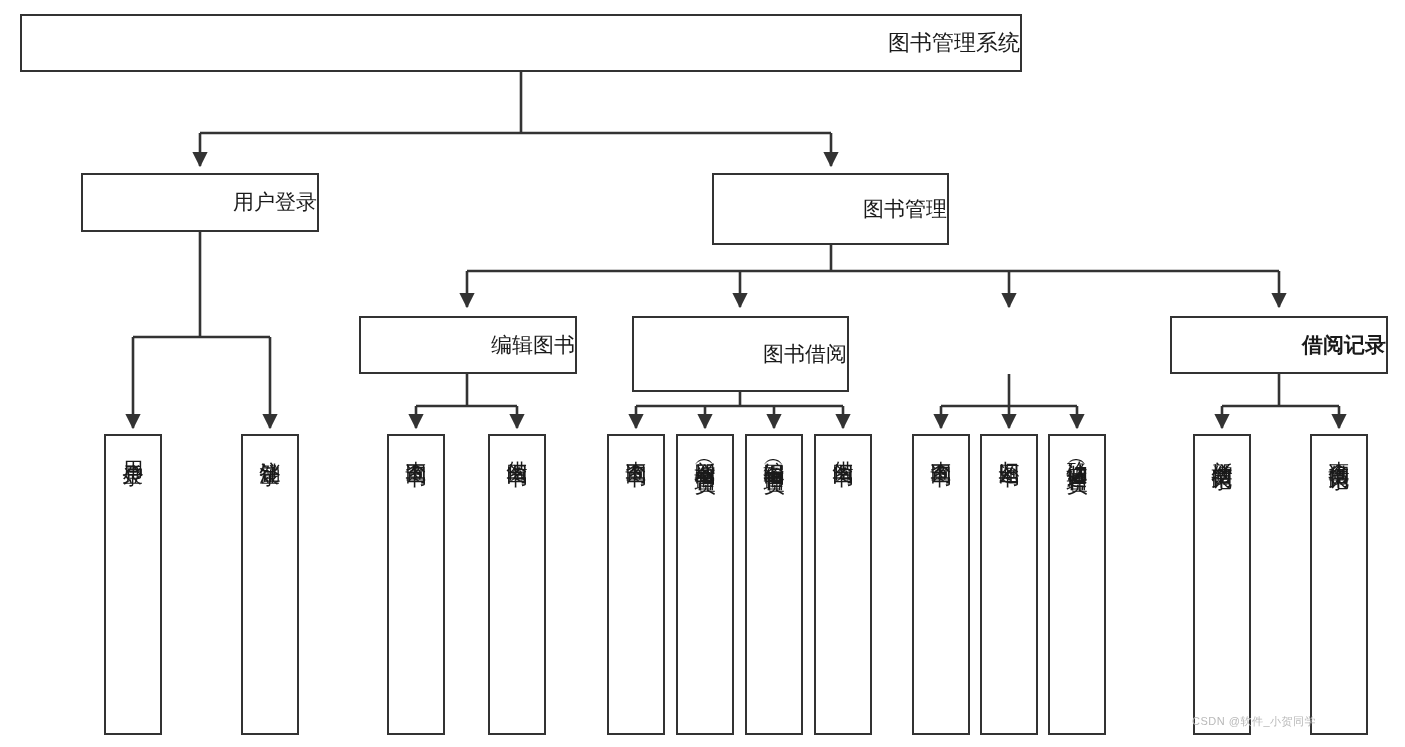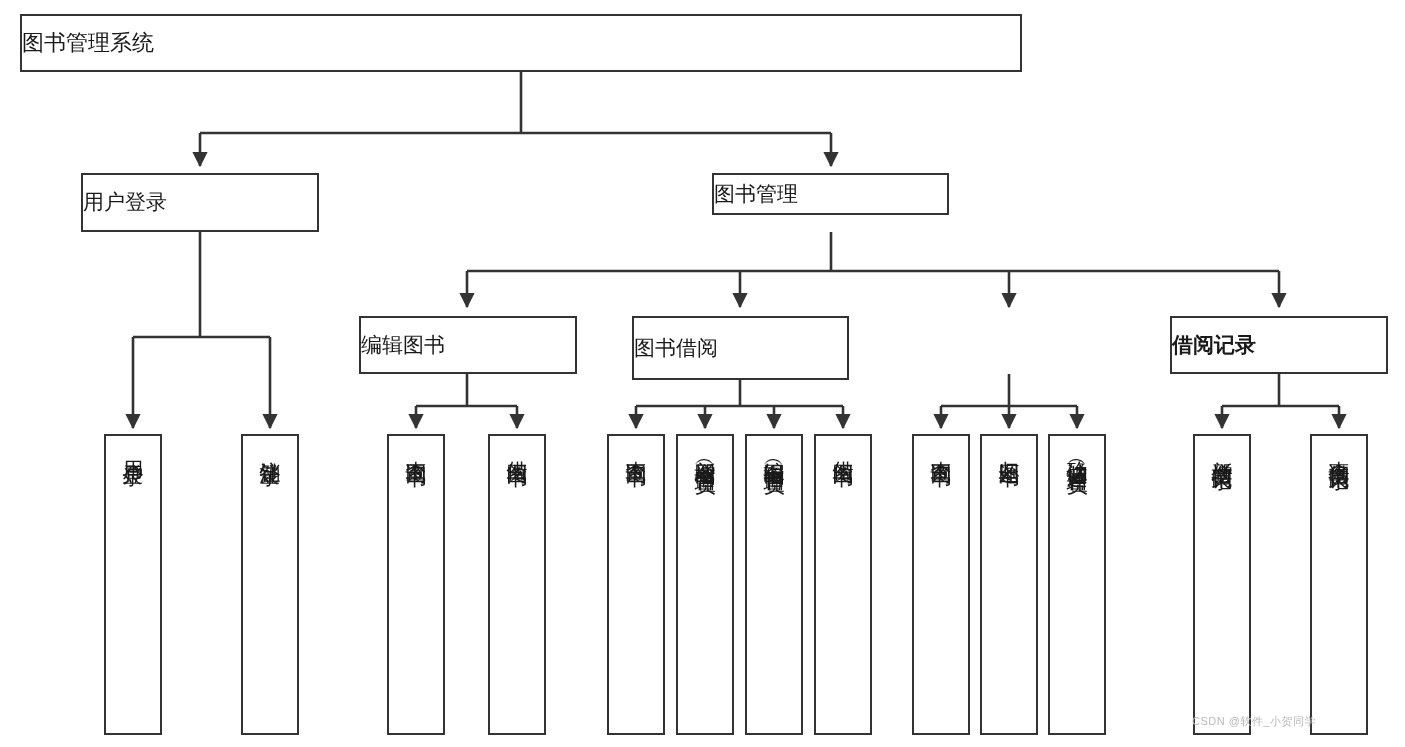--- a/index.html
+++ b/index.html
@@ -25,21 +25,21 @@
     height: 747px;
     pointer-events: none;
   }
   .node {
     position: absolute;
     box-sizing: border-box;
     background: #ffffff;
     border: 2px solid #333333;
     display: flex;
     align-items: center;
-    justify-content: flex-start;
+    justify-content: flex-end;
     color: #1a1a1a;
   }
   .node-label {
     display: block;
     text-align: center;
     line-height: 1.18;
     white-space: nowrap;
   }
   .node.horiz .node-label {
     font-size: 21px;
@@ -124,28 +124,28 @@
     </g>
   </svg>
 
   <div class="node root horiz" style="left:20px; top:14px; width:1002px; height:58px;">
     <span class="node-label">图书管理系统</span>
   </div>
 
   <div class="node horiz" style="left:81px; top:173px; width:238px; height:59px;">
     <span class="node-label">用户登录</span>
   </div>
-  <div class="node horiz" style="left:712px; top:173px; width:237px; height:42px;">
+  <div class="node horiz" style="left:712px; top:173px; width:237px; height:72px;">
     <span class="node-label">图书管理</span>
   </div>
 
   <div class="node horiz" style="left:359px; top:316px; width:218px; height:58px;">
     <span class="node-label">编辑图书</span>
   </div>
-  <div class="node horiz" style="left:632px; top:316px; width:217px; height:64px;">
+  <div class="node horiz" style="left:632px; top:316px; width:217px; height:76px;">
     <span class="node-label">图书借阅</span>
   </div>
   <div class="node horiz" style="left:1170px; top:316px; width:218px; height:58px;font-weight:bold;">
     <span class="node-label">借阅记录</span>
   </div>
 
   <div class="node vert" style="left:104px; top:434px; width:58px; height:301px;">
     <span class="node-label">用户登录</span>
   </div>
   <div class="node vert" style="left:241px; top:434px; width:58px; height:301px;">

